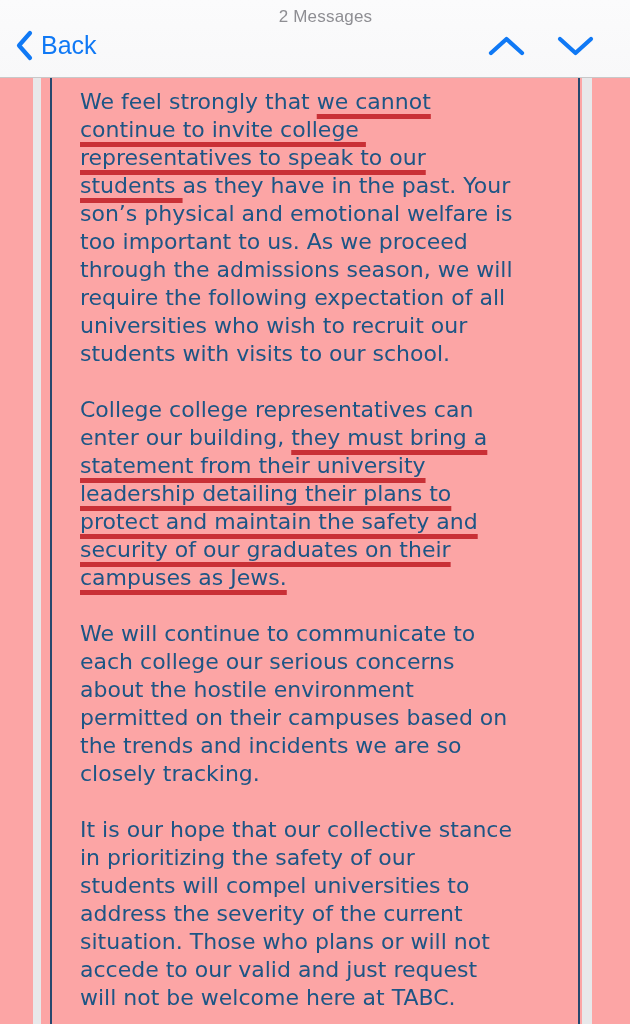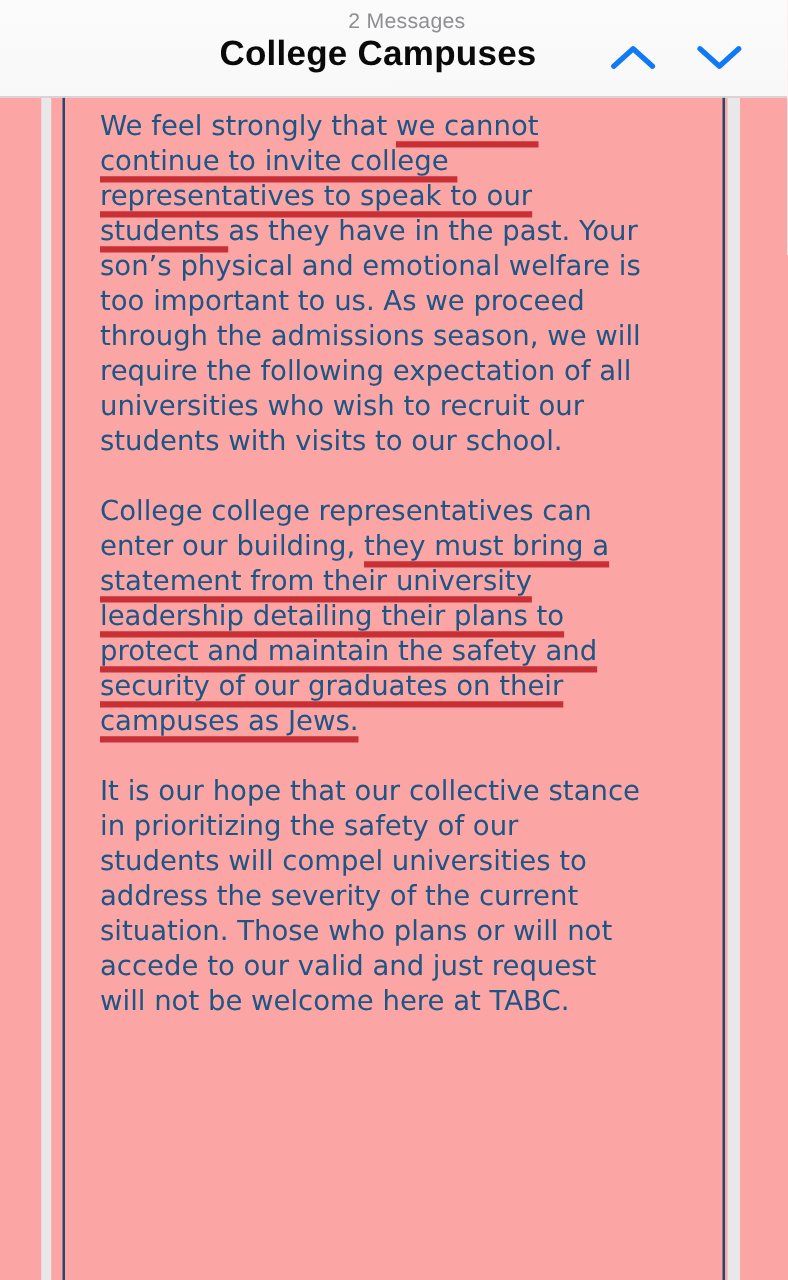--- a/index.html
+++ b/index.html
@@ -55,21 +55,28 @@
     text-decoration-skip-ink:none;}
 </style>
 </head>
 <body>
 
 <div class="app">
 
   <header class="navbar">
     <div class="messages-count">2 Messages</div>
     <div class="nav-row">
-      <h1 class="title">College Campuses</h1>
+      <button class="back-button">
+        <span>
+          <svg width="17" height="31" viewBox="0 0 17 31">
+            <polyline points="14,3 3,15.5 14,28" fill="none" stroke="currentColor" stroke-width="4.2" stroke-linecap="round" stroke-linejoin="round"></polyline>
+          </svg>
+        </span>
+        <span>Back</span>
+      </button>
       <div class="nav-actions">
         <button class="nav-chevron">
           <span>
             <svg width="37" height="22" viewBox="0 0 37 22">
               <polyline points="3,18 18.5,4 34,18" fill="none" stroke="currentColor" stroke-width="4.2" stroke-linecap="round" stroke-linejoin="round"></polyline>
             </svg>
           </span>
         </button>
         <button class="nav-chevron">
           <span>
@@ -95,21 +102,26 @@
 too important to us. As we proceed
 through the admissions season, we will
 require the following expectation of all
 universities who wish to recruit our
 students with visits to our school.</span></p><p class="email-paragraph"><span>College college representatives can
 enter our building, </span><span class="u-red">they must bring a
 statement from their university
 leadership detailing their plans to
 protect and maintain the safety and
 security of our graduates on their
-campuses as Jews.</span></p><p class="email-paragraph"><span>It is our hope that our collective stance
+campuses as Jews.</span></p><p class="email-paragraph"><span>We will continue to communicate to
+each college our serious concerns
+about the hostile environment
+permitted on their campuses based on
+the trends and incidents we are so
+closely tracking.</span></p><p class="email-paragraph"><span>It is our hope that our collective stance
 in prioritizing the safety of our
 students will compel universities to
 address the severity of the current
 situation. Those who plans or will not
 accede to our valid and just request
 will not be welcome here at TABC.</span></p></div>
   </main>
 
 </div>
 

